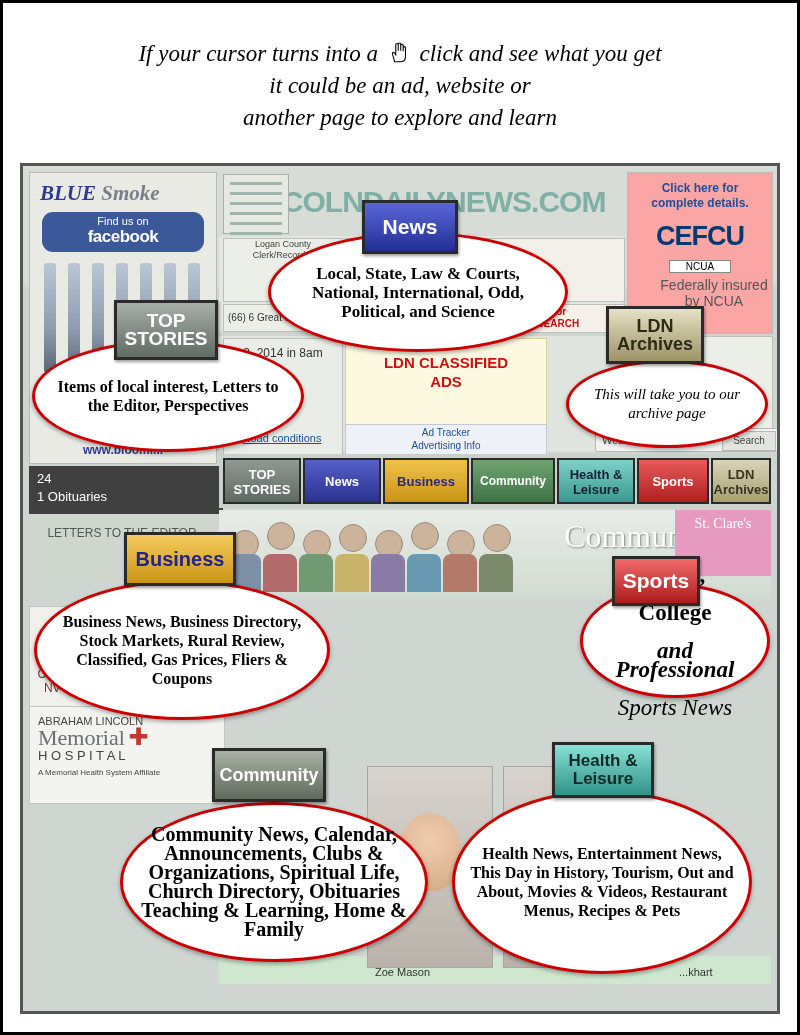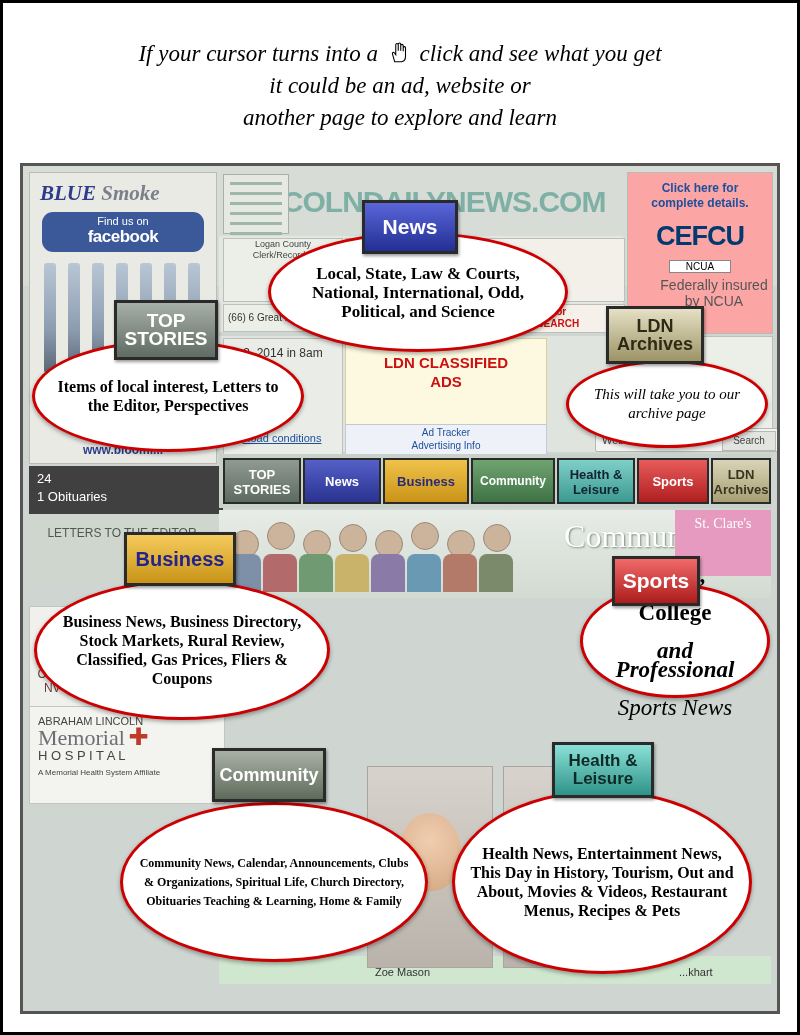--- a/index.html
+++ b/index.html
@@ -486,21 +486,21 @@
     <span>Local,</span><br>
     <span>College</span><br>
     <span class="ital">and Professional</span><br>
     <span class="ital" style="font-weight:normal">Sports News</span>
   </span>
 </div>
 <div class="chip sport" style="left:612px;top:556px;width:88px;height:50px;">
   <span>Sports</span>
 </div>
 
-<div class="callout" style="left:120px;top:802px;width:308px;height:160px;font-size:12px;text-align:center;">
+<div class="callout" style="left:120px;top:802px;width:308px;height:160px;font-size:20px;text-align:center;">
   <span>Community News, Calendar, Announcements, Clubs &amp; Organizations, Spiritual Life, Church Directory, Obituaries Teaching &amp; Learning, Home &amp; Family</span>
 </div>
 <div class="chip com" style="left:212px;top:748px;width:114px;height:54px;">
   <span>Community</span>
 </div>
 
 <div class="callout" style="left:452px;top:790px;width:300px;height:184px;font-size:16px;">
   <span>Health News, Entertainment News, This Day in History, Tourism, Out and About, Movies &amp; Videos, Restaurant Menus, Recipes &amp; Pets</span>
 </div>
 <div class="chip hl" style="left:552px;top:742px;width:102px;height:56px;">

